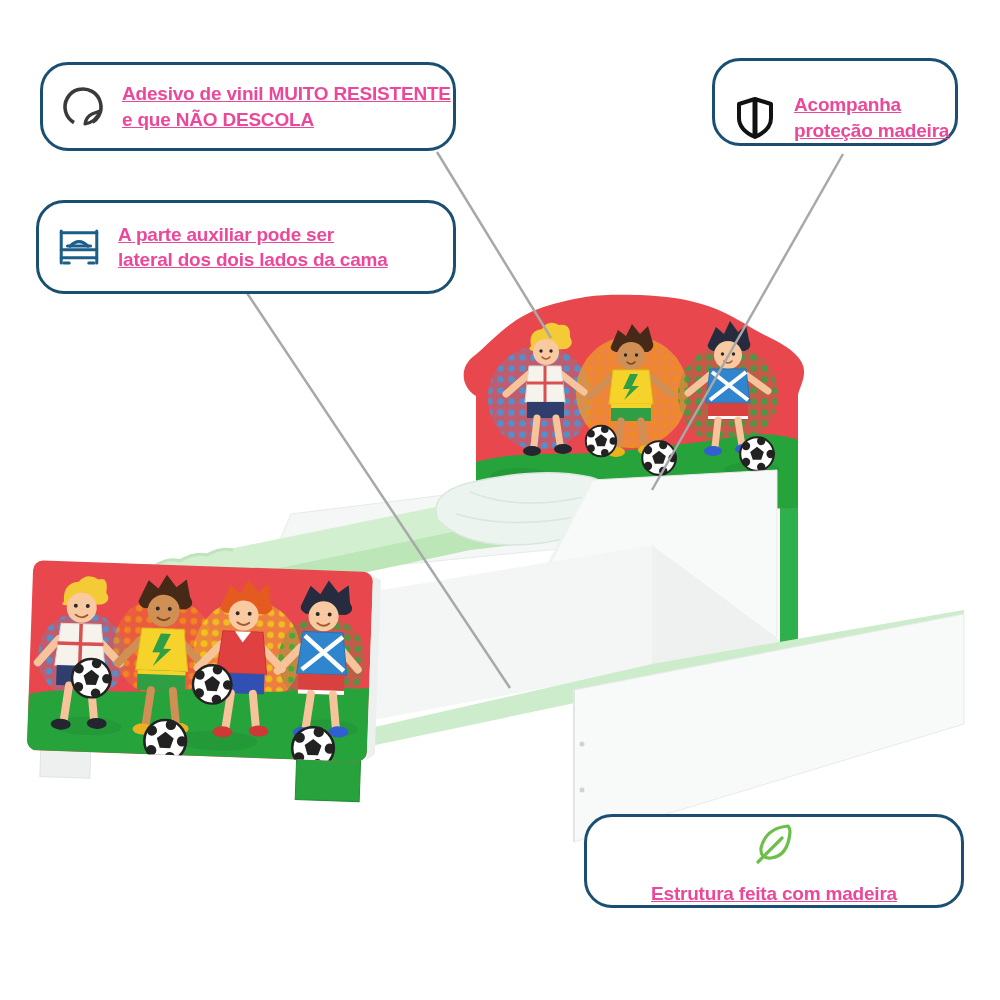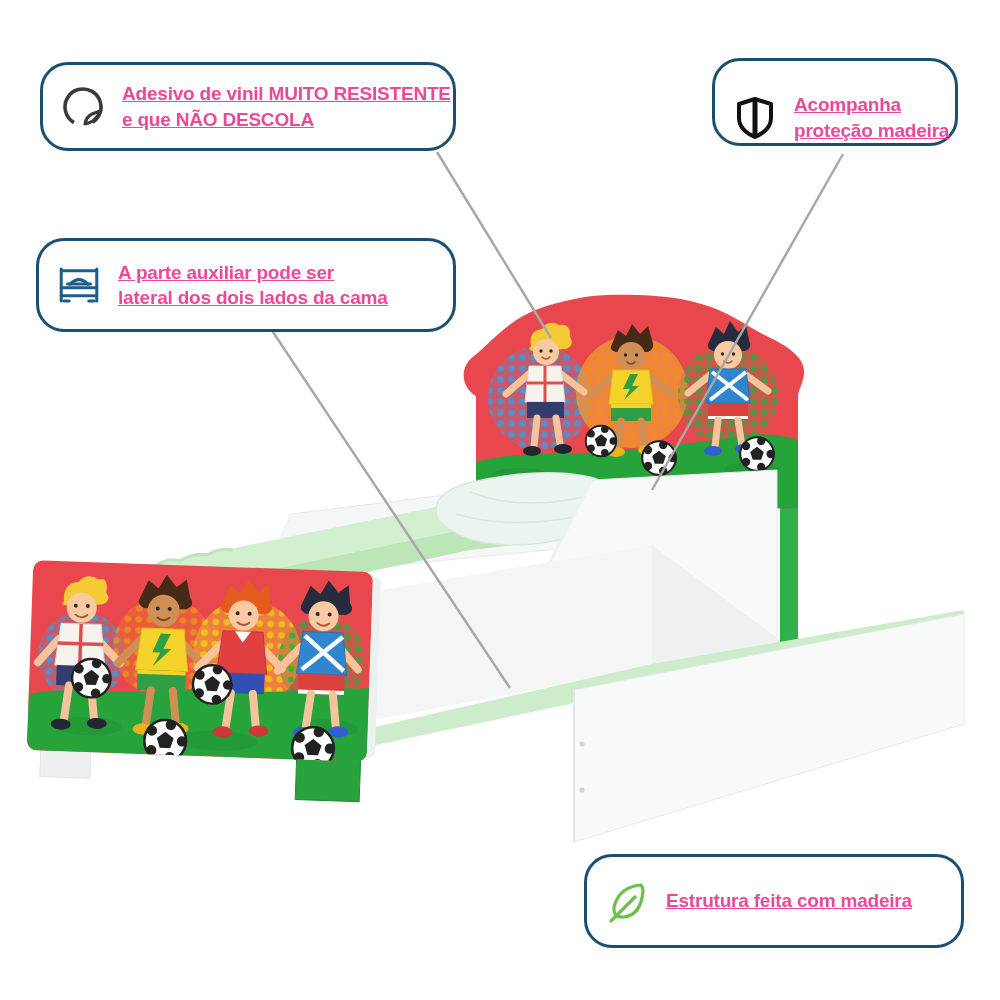--- a/index.html
+++ b/index.html
@@ -4,22 +4,22 @@
 <style>
   html,body{margin:0;padding:0;background:#ffffff;}
   .stage{position:relative;width:1000px;height:1000px;background:#ffffff;overflow:hidden;
          font-family:"Liberation Sans", sans-serif;}
   .scene{position:absolute;left:0;top:0;width:1000px;height:1000px;}
   .callout{position:absolute;display:flex;align-items:center;gap:14px;background:#ffffff;
            border:3px solid #1b4f72;border-radius:28px;padding:0 15px;box-sizing:border-box;
            color:#ec4899;font-weight:700;font-size:19px;line-height:1.34;letter-spacing:-0.2px;text-decoration:underline;}
   .c1{left:40px;top:62px;width:416px;height:89px;}
   .c2{left:712px;top:58px;width:246px;height:88px;align-items:flex-end;}
-  .c3{left:36px;top:200px;width:420px;height:94px;margin-top:38px;}
-  .c4{left:584px;top:854px;width:380px;height:94px;}
+  .c3{left:36px;top:200px;width:420px;height:94px;}
+  .c4{left:584px;top:814px;width:380px;height:94px;flex-direction:column;}
   .icon{flex:0 0 auto;width:50px;height:50px;display:flex;align-items:center;justify-content:center;}
   .icon svg{width:48px;height:48px;}
   .txt .l{display:block;white-space:nowrap;}
 </style>
 </head>
 <body>
 
 <div class="stage">
 
 <svg class="scene" viewBox="0 0 1000 1000" aria-hidden="true">

